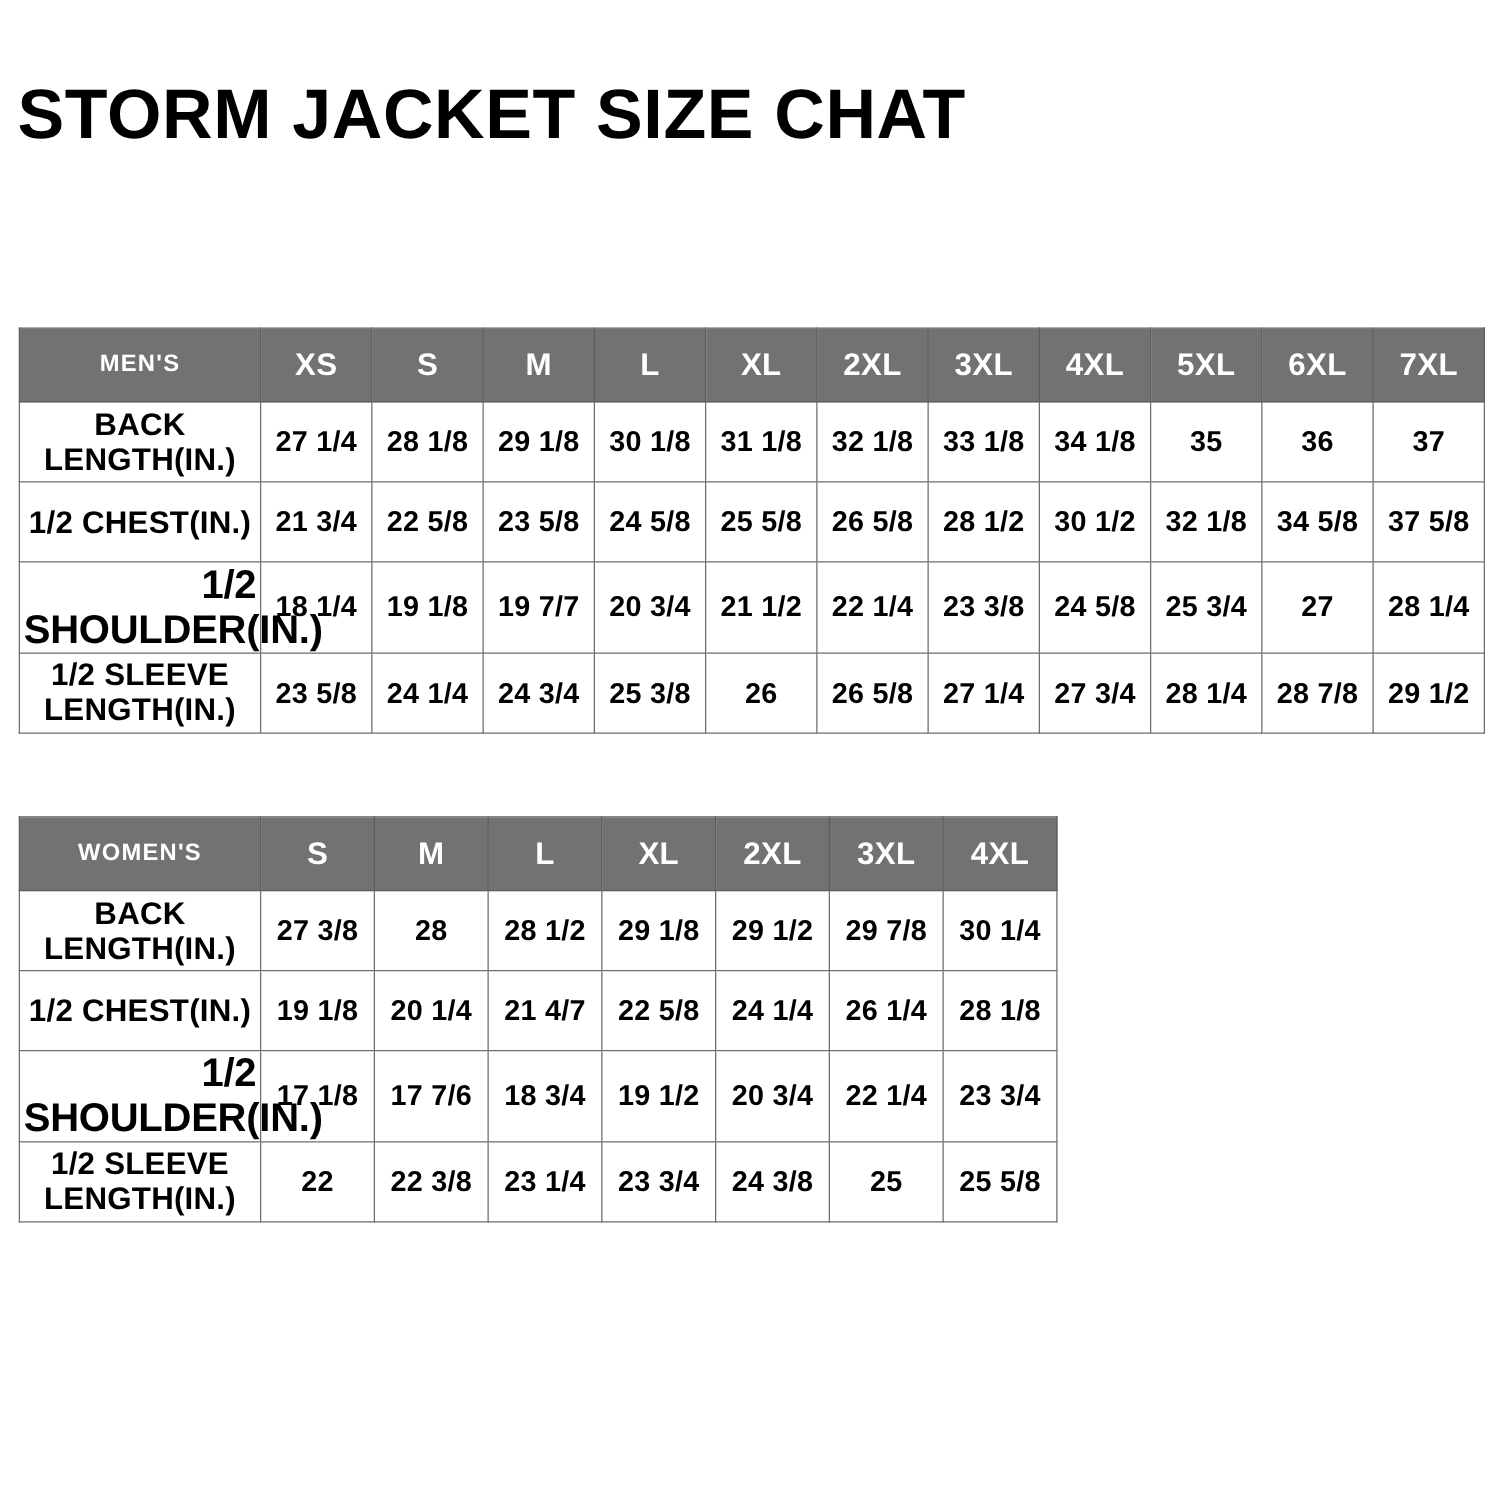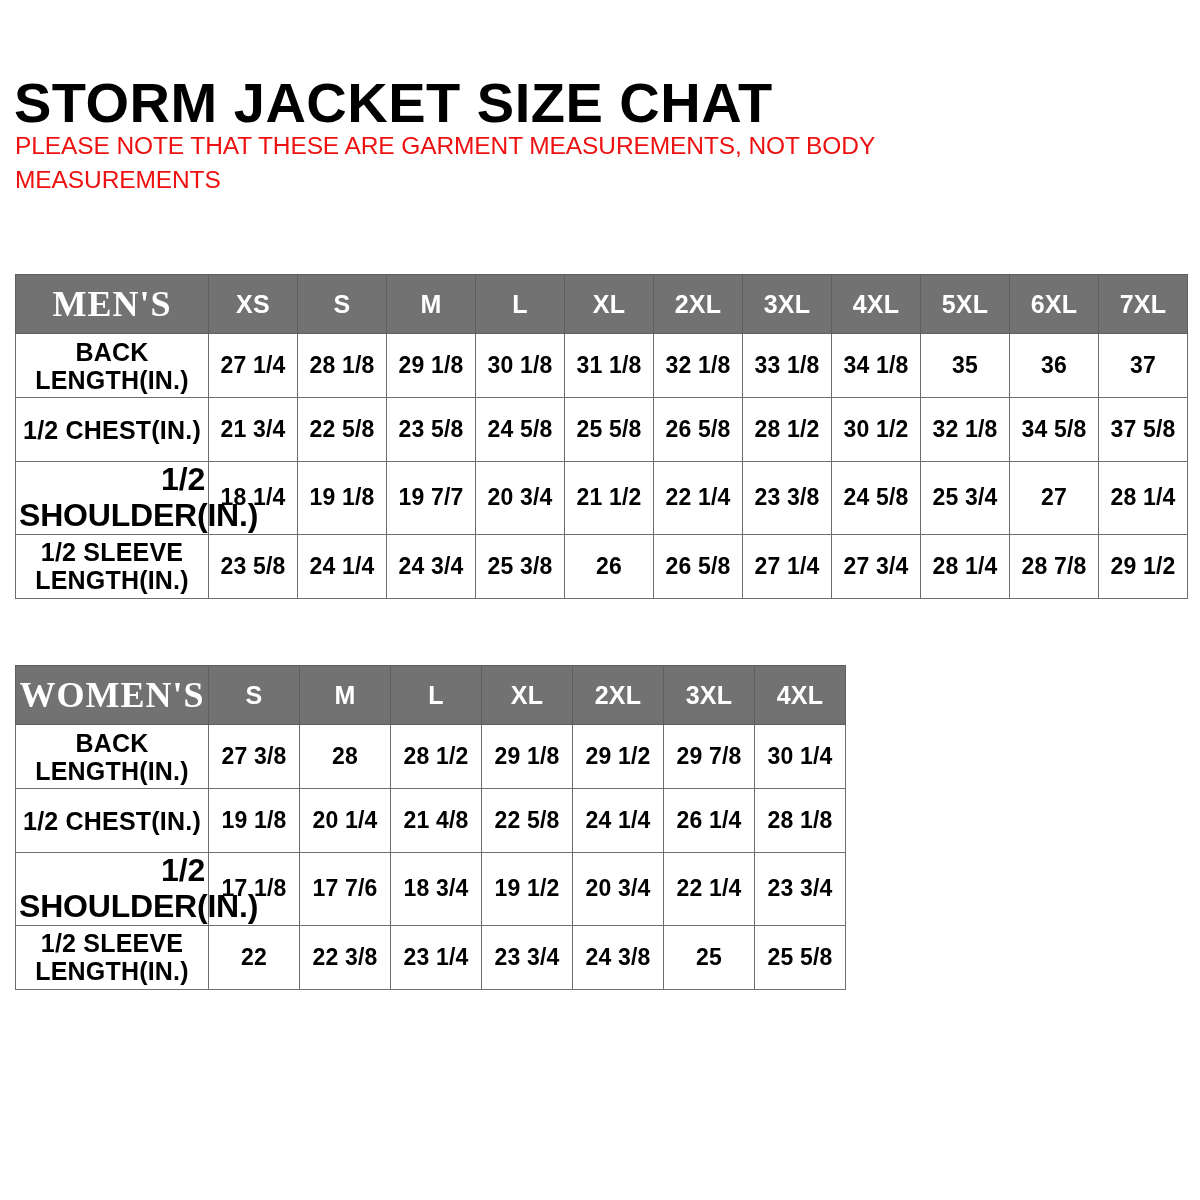--- a/index.html
+++ b/index.html
@@ -12,21 +12,20 @@
     height: 1200px;
     position: relative;
     font-family: "Liberation Sans", sans-serif;
     -webkit-font-smoothing: antialiased;
   }
 
   .page {
     position: absolute;
     inset: 0;
     padding: 16px;
-    margin-top: 12px;
   }
 
   
   .title {
     position: absolute;
     left: 14px;
     top: 24px;
     font-size: 56px;
     font-weight: 700;
     letter-spacing: 0.5px;
@@ -67,23 +66,22 @@
   .chart thead th {
     background: #727272;
     color: #ffffff;
     border-color: #5e5e5e;
     font-size: 25px;
     font-weight: 700;
     height: 58px;
     letter-spacing: 0.3px;
   }
   .chart thead th.rowhead-title {
-    font-size: 36px;
+    font-size: 19px;
     letter-spacing: 1px;
-    font-family: Liberation Serif, serif;
   }
   .chart tbody td {
     font-size: 23px;
     font-weight: 700;
     height: 63px;
     letter-spacing: 0.2px;
   }
   .chart tbody td.rowlabel {
     font-size: 25px;
     font-weight: 700;
@@ -128,21 +126,20 @@
     white-space: pre;
   }
 </style>
 </head>
 <body>
 
 <div class="page">
 
   <h1 class="title">STORM JACKET SIZE CHAT</h1>
 
-  <div class="note-top">PLEASE NOTE THAT THESE ARE GARMENT MEASUREMENTS, NOT BODY MEASUREMENTS</div>
 
   <table class="chart" id="mens-table">
     <colgroup>
         <col class="c-label">
         <col class="c-size">
         <col class="c-size">
         <col class="c-size">
         <col class="c-size">
         <col class="c-size">
         <col class="c-size">
@@ -259,21 +256,21 @@
           <td>28  1/2</td>
           <td>29  1/8</td>
           <td>29  1/2</td>
           <td>29  7/8</td>
           <td>30  1/4</td>
         </tr>
         <tr>
           <td class="rowlabel"><span>1/2  CHEST(IN.)</span></td>
           <td>19  1/8</td>
           <td>20  1/4</td>
-          <td>21  4/8</td>
+          <td>21  4/7</td>
           <td>22  5/8</td>
           <td>24  1/4</td>
           <td>26  1/4</td>
           <td>28  1/8</td>
         </tr>
         <tr>
           <td class="rowlabel tight"><span>1/2  SHOULDER(IN.)</span></td>
           <td>17  1/8</td>
           <td>17  7/6</td>
           <td>18  3/4</td>

